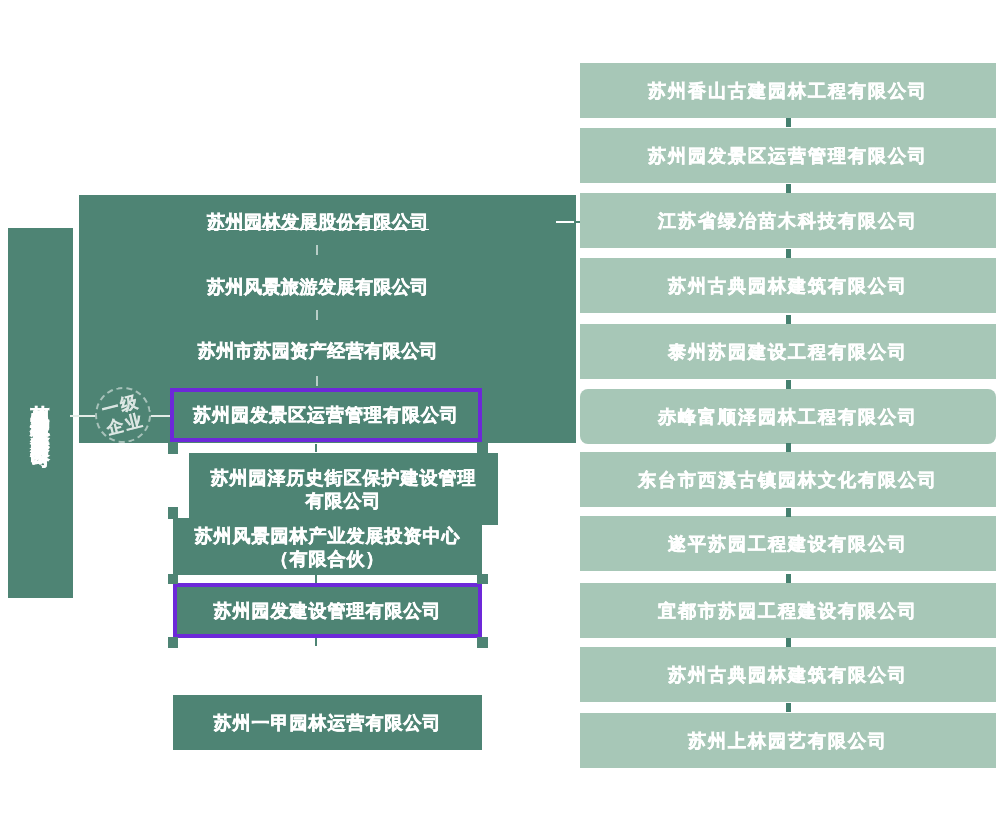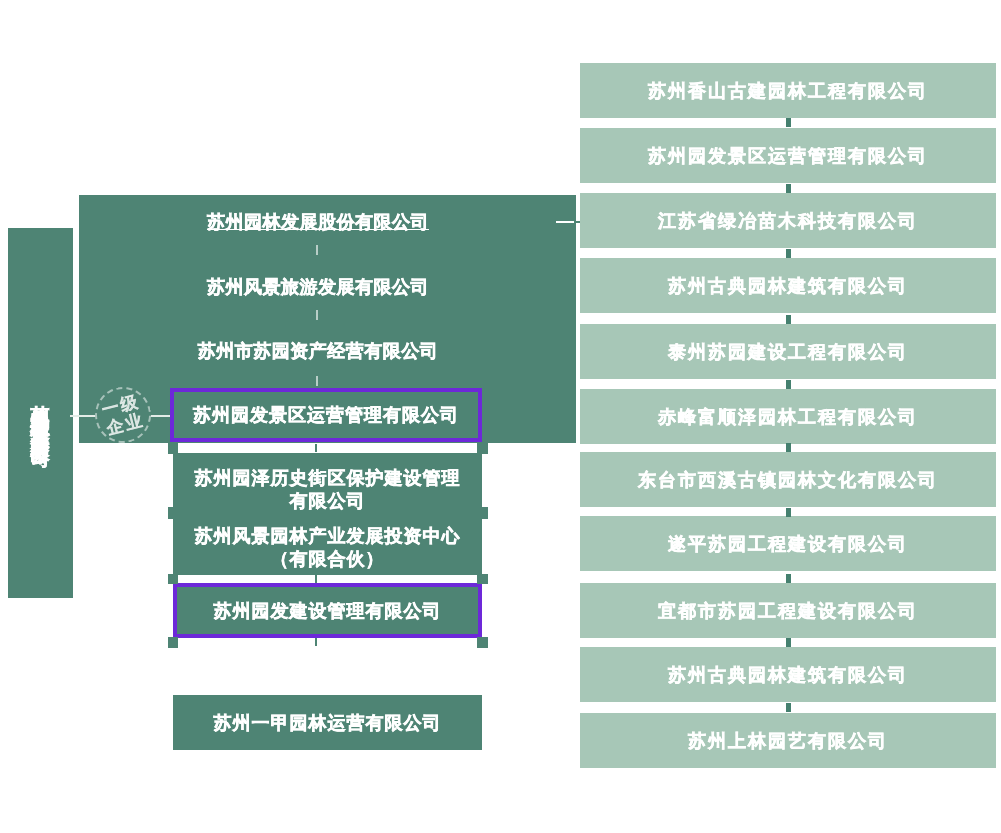--- a/index.html
+++ b/index.html
@@ -18,21 +18,21 @@
   .mrow{left:79px;width:478px;text-align:center;font-size:18px;letter-spacing:0.5px;line-height:24px;}
   #mrow0{top:210px;text-decoration:underline;} #mrow1{top:275px;} #mrow2{top:339px;}
 
   .hl{border:4px solid #6d28d9;box-sizing:border-box;}
 
   #hl1{left:170px;top:388px;width:312px;height:54px;display:flex;align-items:center;justify-content:center;
        font-size:18px;letter-spacing:1px;}
 
   .lowbox{left:173px;width:309px;display:flex;align-items:center;justify-content:center;text-align:center;
           font-size:18px;letter-spacing:1px;line-height:23px;white-space:pre-line;}
-  #lb1{top:453px;height:72px;}
+  #lb1{top:453px;height:72px;margin-left:16px;}
   #lb2{top:518px;height:57px;}
   #lb3{top:583px;height:55px;}
   #lb4{top:647px;height:55px;margin-top:48px;}
 
   .tabL{left:168px;width:10px;}
   .tabR{left:477px;width:11px;}
   .t1{top:442px;height:12px;} .t2{top:507px;height:12px;} .t3{top:574px;height:10px;} .t4{top:637px;height:11px;}
 
   .mdash{left:316px;width:2px;height:10px;background:rgba(255,255,255,0.6);}
   .md1{top:245px;} .md2{top:310px;} .md3{top:376px;}
@@ -40,21 +40,21 @@
   .gdash{left:315px;width:2px;height:8px;}
   .gd1{top:444px;} .gd2{top:509px;} .gd3{top:575px;} .gd4{top:638px;}
 
   .rdash{left:786px;width:5px;height:9px;background:#45806F;}
   .rd0{top:118px;} .rd1{top:184px;} .rd2{top:249px;} .rd3{top:315px;} .rd4{top:380px;}
   .rd5{top:443px;} .rd6{top:508px;} .rd7{top:574px;} .rd8{top:638px;} .rd9{top:703px;}
 
   .rbox{left:580px;width:416px;height:55px;display:flex;align-items:center;justify-content:center;
         font-size:18px;letter-spacing:2px;text-align:center;}
   .rb0{top:63px;} .rb1{top:128px;} .rb2{top:193px;} .rb3{top:258px;} .rb4{top:324px;}
-  .rb5{top:389px;} .rb6{top:452px;} .rb7{top:516px;} .rb8{top:583px;} .rb9{top:647px;} .rb10{top:713px;}
+  .rb5{top:389px;border-radius:8px;} .rb6{top:452px;} .rb7{top:516px;} .rb8{top:583px;} .rb9{top:647px;} .rb10{top:713px;}
 
   #lline{left:70px;top:415px;width:100px;height:2px;background:#e3ece7;z-index:2;}
   #rlinew{left:556px;top:221px;width:20px;height:2px;background:#fff;}
   #rlined{left:574px;top:221px;width:6px;height:2px;background:#4E8474;}
 
   #stamp{left:95px;top:387px;width:56px;height:56px;border:2px dashed rgba(255,255,255,0.5);
          border-radius:50%;box-sizing:border-box;background:#4E8474;z-index:3;
          display:flex;flex-direction:column;align-items:center;justify-content:center;transform:rotate(-14deg);}
   #stamp .stext{font-size:17px;line-height:19px;color:rgba(255,255,255,0.6);letter-spacing:2px;text-align:center;
                 -webkit-text-stroke:0.3px rgba(255,255,255,0.6);}

